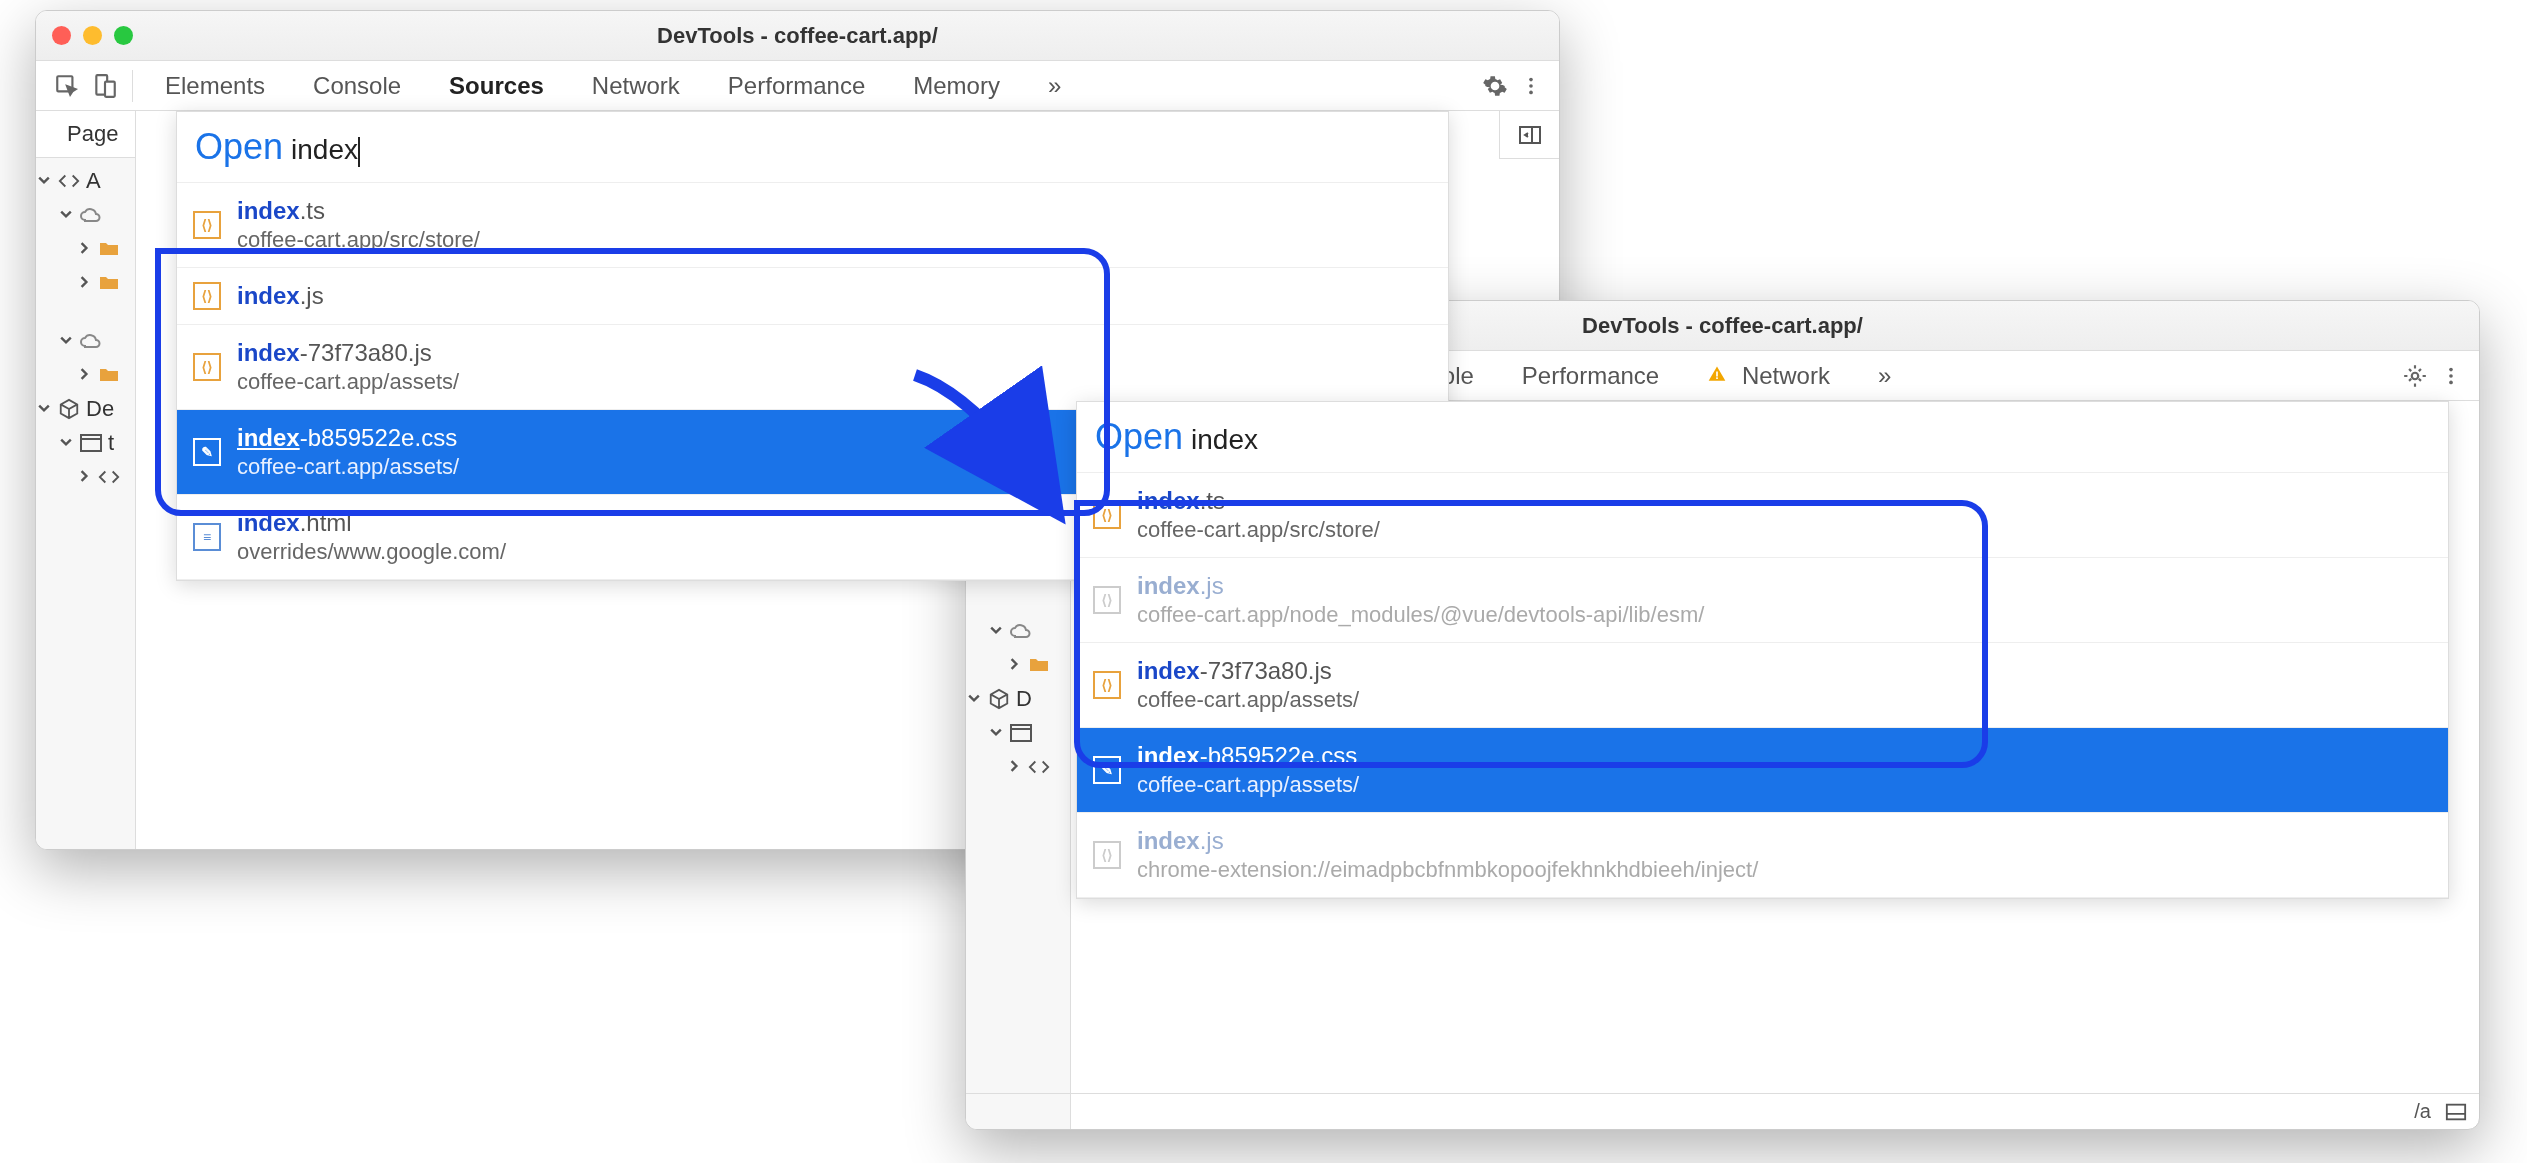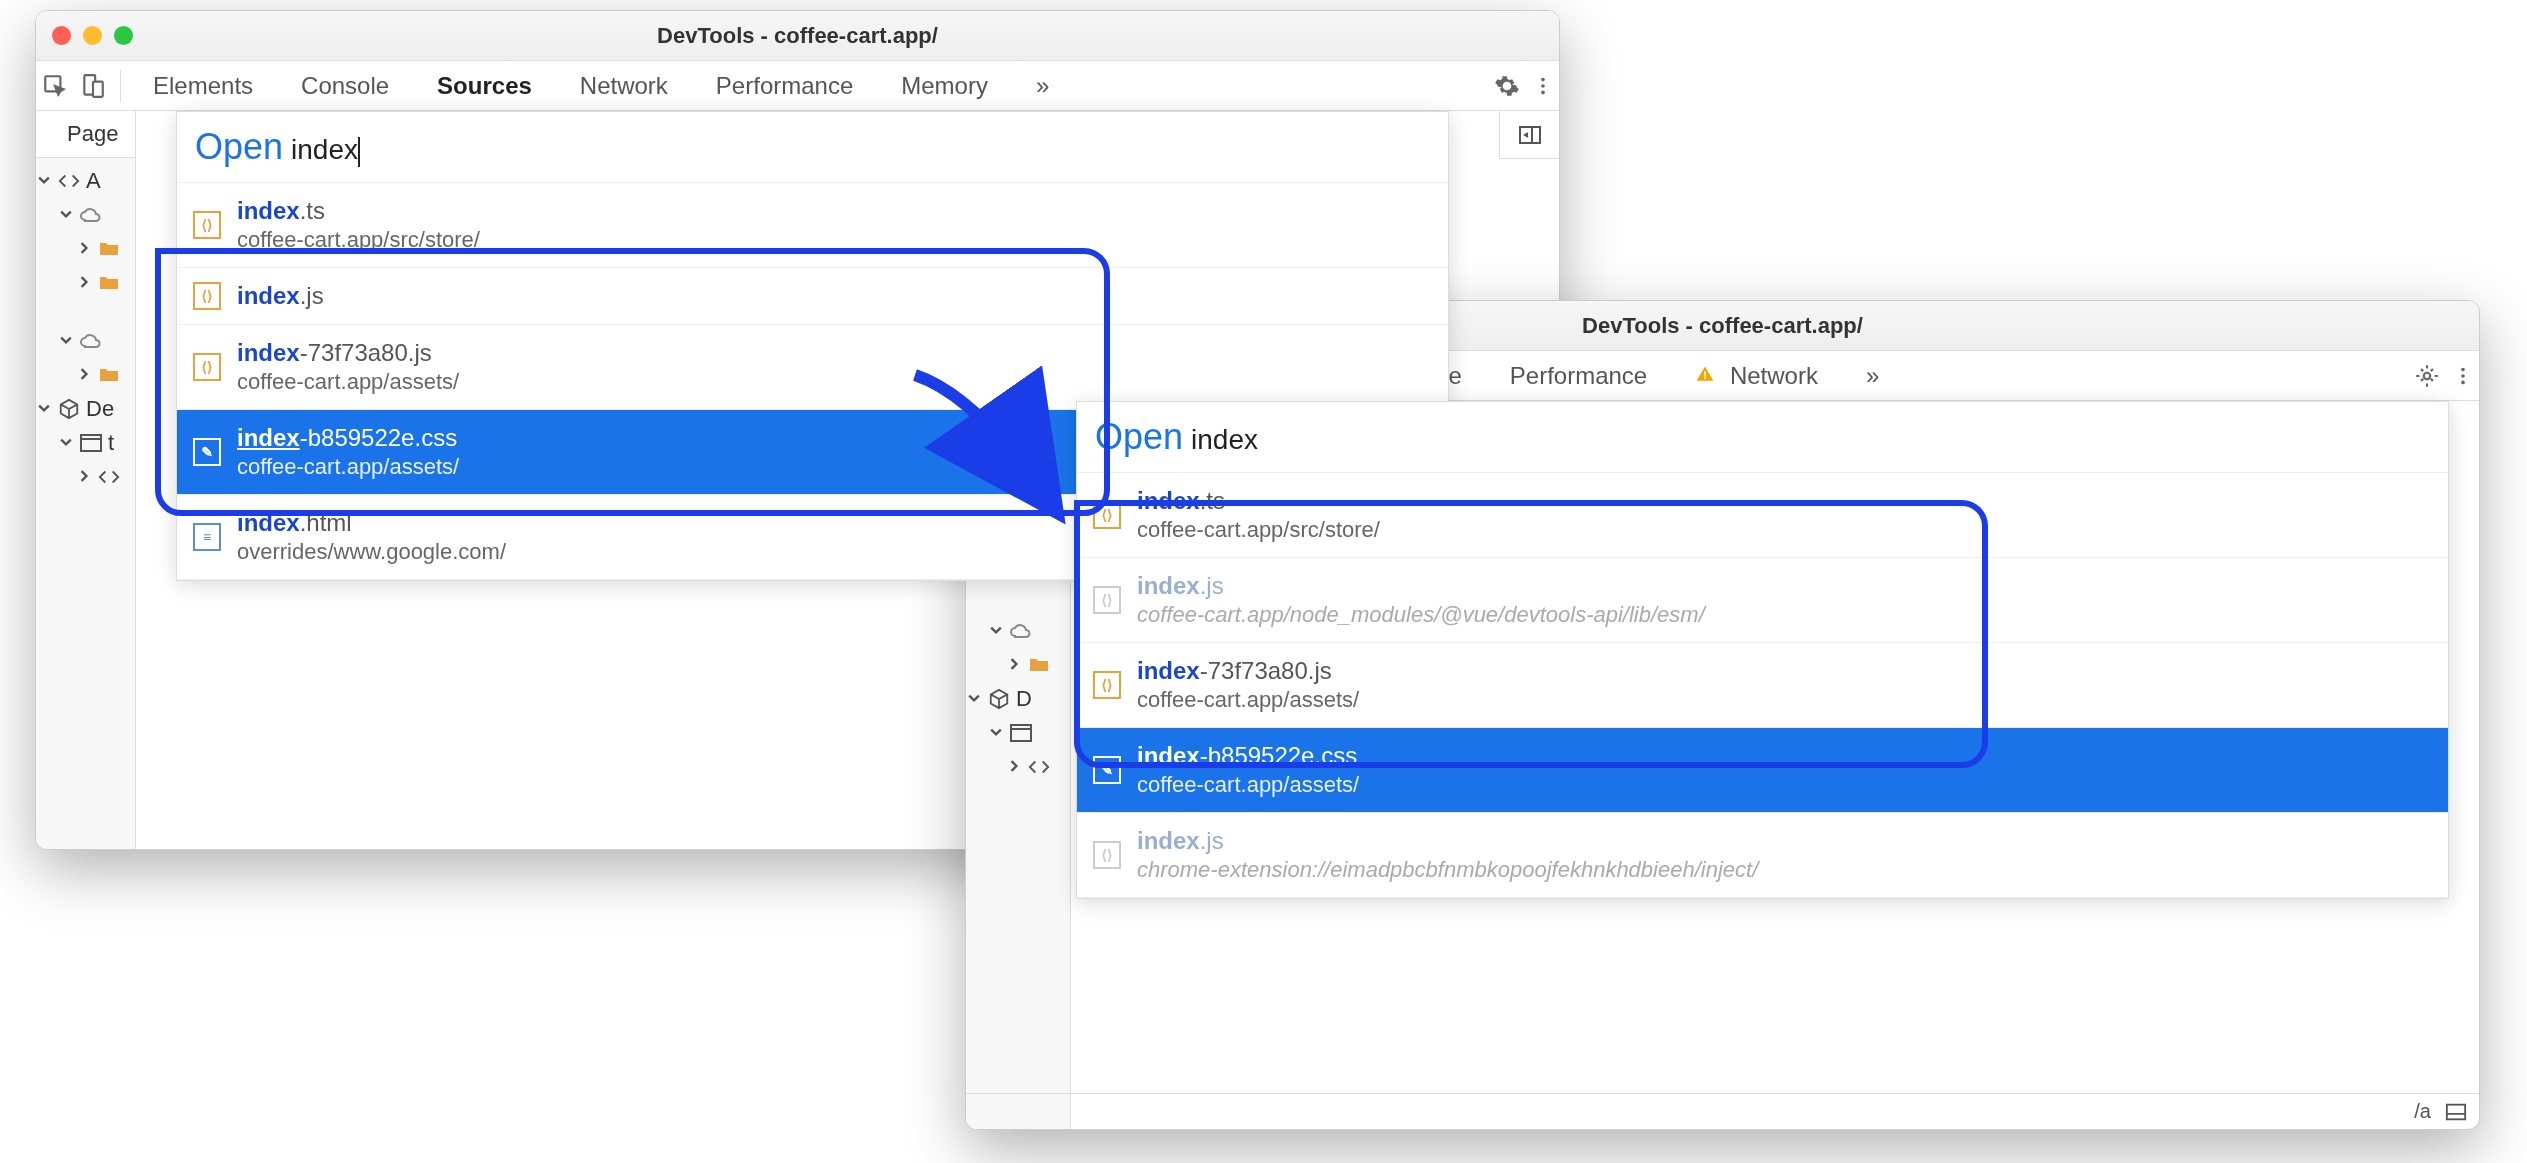--- a/index.html
+++ b/index.html
@@ -41,21 +41,21 @@
       font-weight: 600;
       font-size: 22px;
       color: #333;
       pointer-events: none;
     }
     .toolbar {
       display: flex;
       align-items: center;
       height: 50px;
       border-bottom: 1px solid #ddd;
-      padding: 0 0;
+      padding: 0 12px;
       font-size: 24px;
       color: #555;
     }
     .toolbar-btn {
       width: 38px;
       height: 38px;
       display: flex;
       align-items: center;
       justify-content: center;
       color: #666;
@@ -136,21 +136,21 @@
     .result-item {
       display: flex;
       align-items: center;
       padding: 14px 16px;
       gap: 16px;
       border-bottom: 1px solid #eee;
     }
     .result-item.selected { background: #1a73e8; color: #fff; }
     .result-item.dimmed .result-name strong,
     .result-item.dimmed .result-name { color: #99aed1; }
-    .result-item.dimmed .result-path { color: #aaa; font-style: italic; }
+    .result-item.dimmed .result-path { color: #aaa; }
     .result-text { display: flex; flex-direction: column; gap: 2px; }
     .result-name { font-size: 24px; color: #555; }
     .result-name strong { color: #1a47c8; font-weight: 700; }
     .result-item.selected .result-name,
     .result-item.selected .result-name strong { color: #fff; }
     .result-item.selected .result-name strong { text-decoration: underline; }
     .result-path { font-size: 22px; color: #666; }
     .result-item.selected .result-path { color: #e8f0ff; }
     .file-icon-sq {
       width: 28px; height: 28px;

